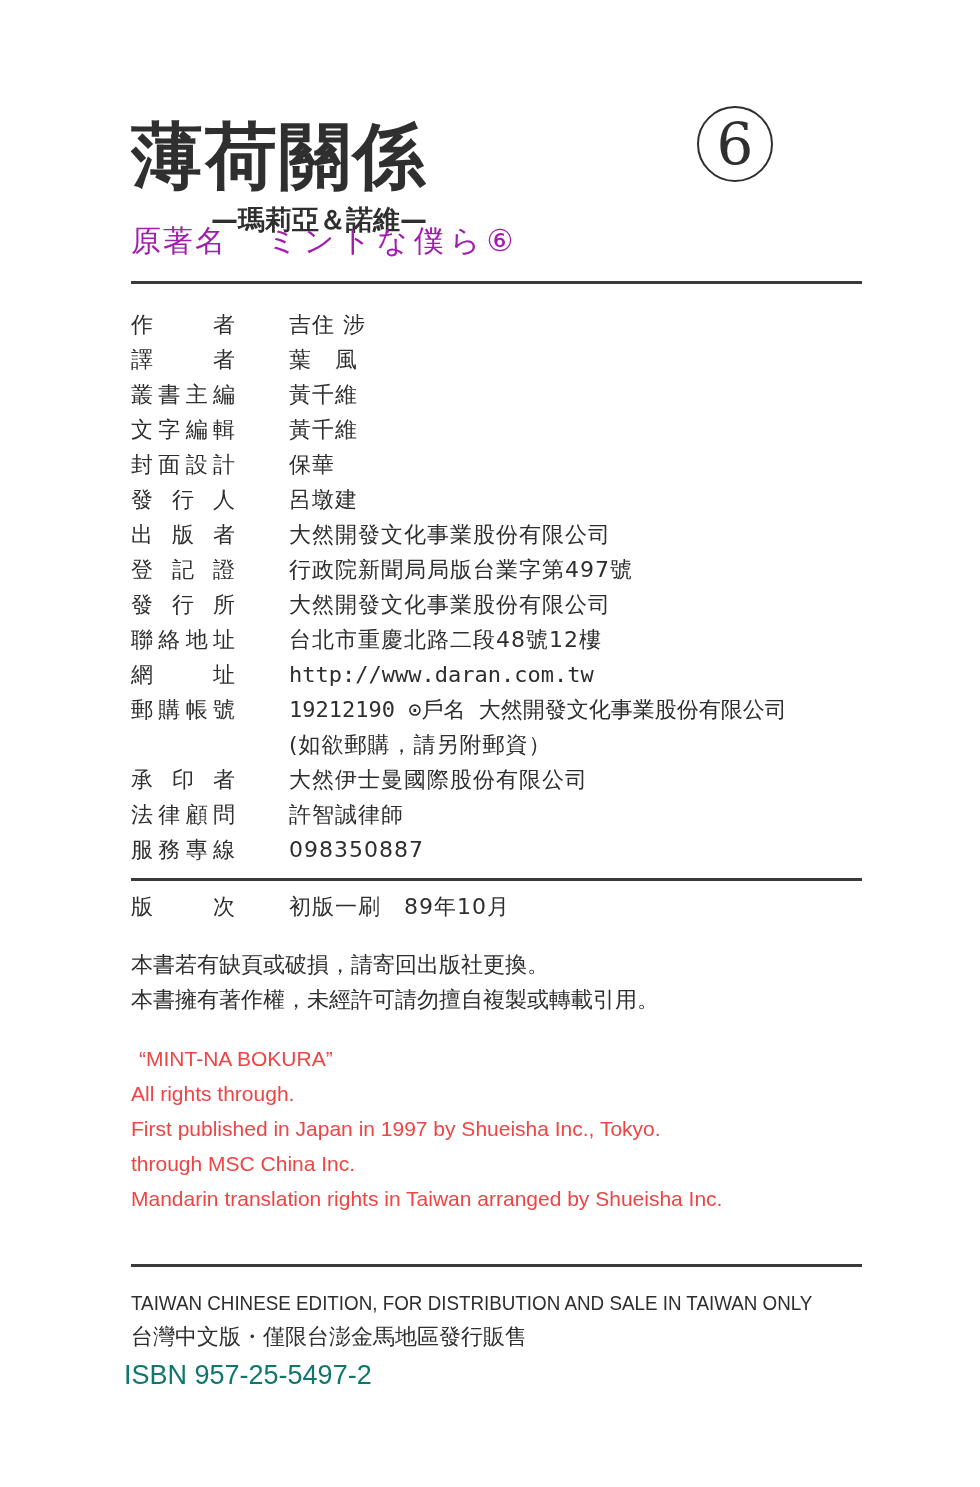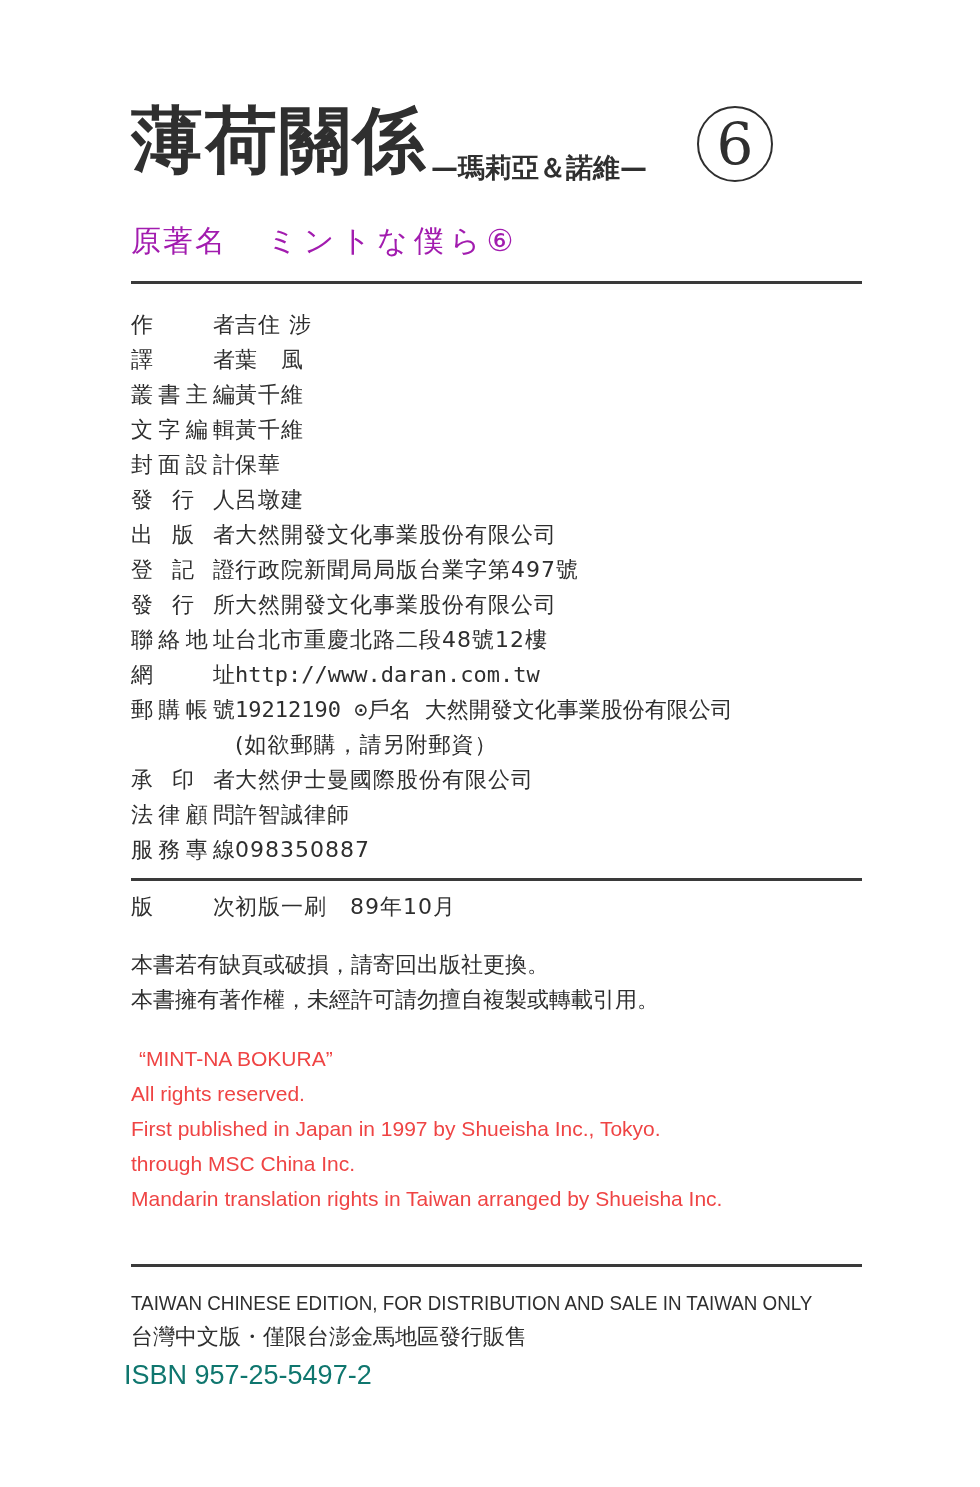--- a/index.html
+++ b/index.html
@@ -17,25 +17,26 @@
     }
     .page {
       position: absolute;
       left: 0; top: 0;
       width: 980px; height: 1487px;
     }
     
     .title-row {
       position: absolute;
       left: 131px;
-      top: 100px;
+      top: 116px;
       height: 80px;
       display: flex;
       align-items: flex-end;
       white-space: nowrap;
+      flex-direction: column;
     }
     .title-main {
       font-size: 72px;
       font-weight: bold;
       letter-spacing: 2px;
       line-height: 80px;
       color: #2f2f2f;
     }
     .title-sub {
       font-size: 27px;
@@ -102,20 +103,21 @@
     .credit-label {
       width: 104px;
       display: flex;
       justify-content: space-between;
       flex-shrink: 0;
     }
     .credit-label span {
       display: inline-block;
     }
     .credit-value {
+      margin-left: 54px;
       letter-spacing: 1px;
     }
     .credit-value.mono {
       font-family: "DejaVu Sans Mono", "Liberation Mono", monospace;
       letter-spacing: 0;
     }
     .edition-row {
       position: absolute;
       left: 131px;
       top: 889px;
@@ -334,21 +336,21 @@
     <div class="credit-value">初版一刷　89年10月</div>
   </div>
 
   <div class="notice">
     <div>本書若有缺頁或破損，請寄回出版社更換。</div>
     <div>本書擁有著作權，未經許可請勿擅自複製或轉載引用。</div>
   </div>
 
   <div class="english">
     <div class="quote-title">“MINT-NA BOKURA”</div>
-    <div>All rights reserved.</div>
+    <div>All rights through.</div>
     <div>First published in Japan in 1997 by Shueisha Inc., Tokyo.</div>
     <div>through MSC China Inc.</div>
     <div>Mandarin translation rights in Taiwan arranged by Shueisha Inc.</div>
   </div>
 
   <div class="rule" style="top:1264px;"></div>
 
   <div class="footer-en">TAIWAN CHINESE EDITION, FOR DISTRIBUTION AND SALE IN TAIWAN ONLY</div>
   <div class="footer-zh">台灣中文版・僅限台澎金馬地區發行販售</div>
   <div class="isbn">ISBN 957-25-5497-2</div>

